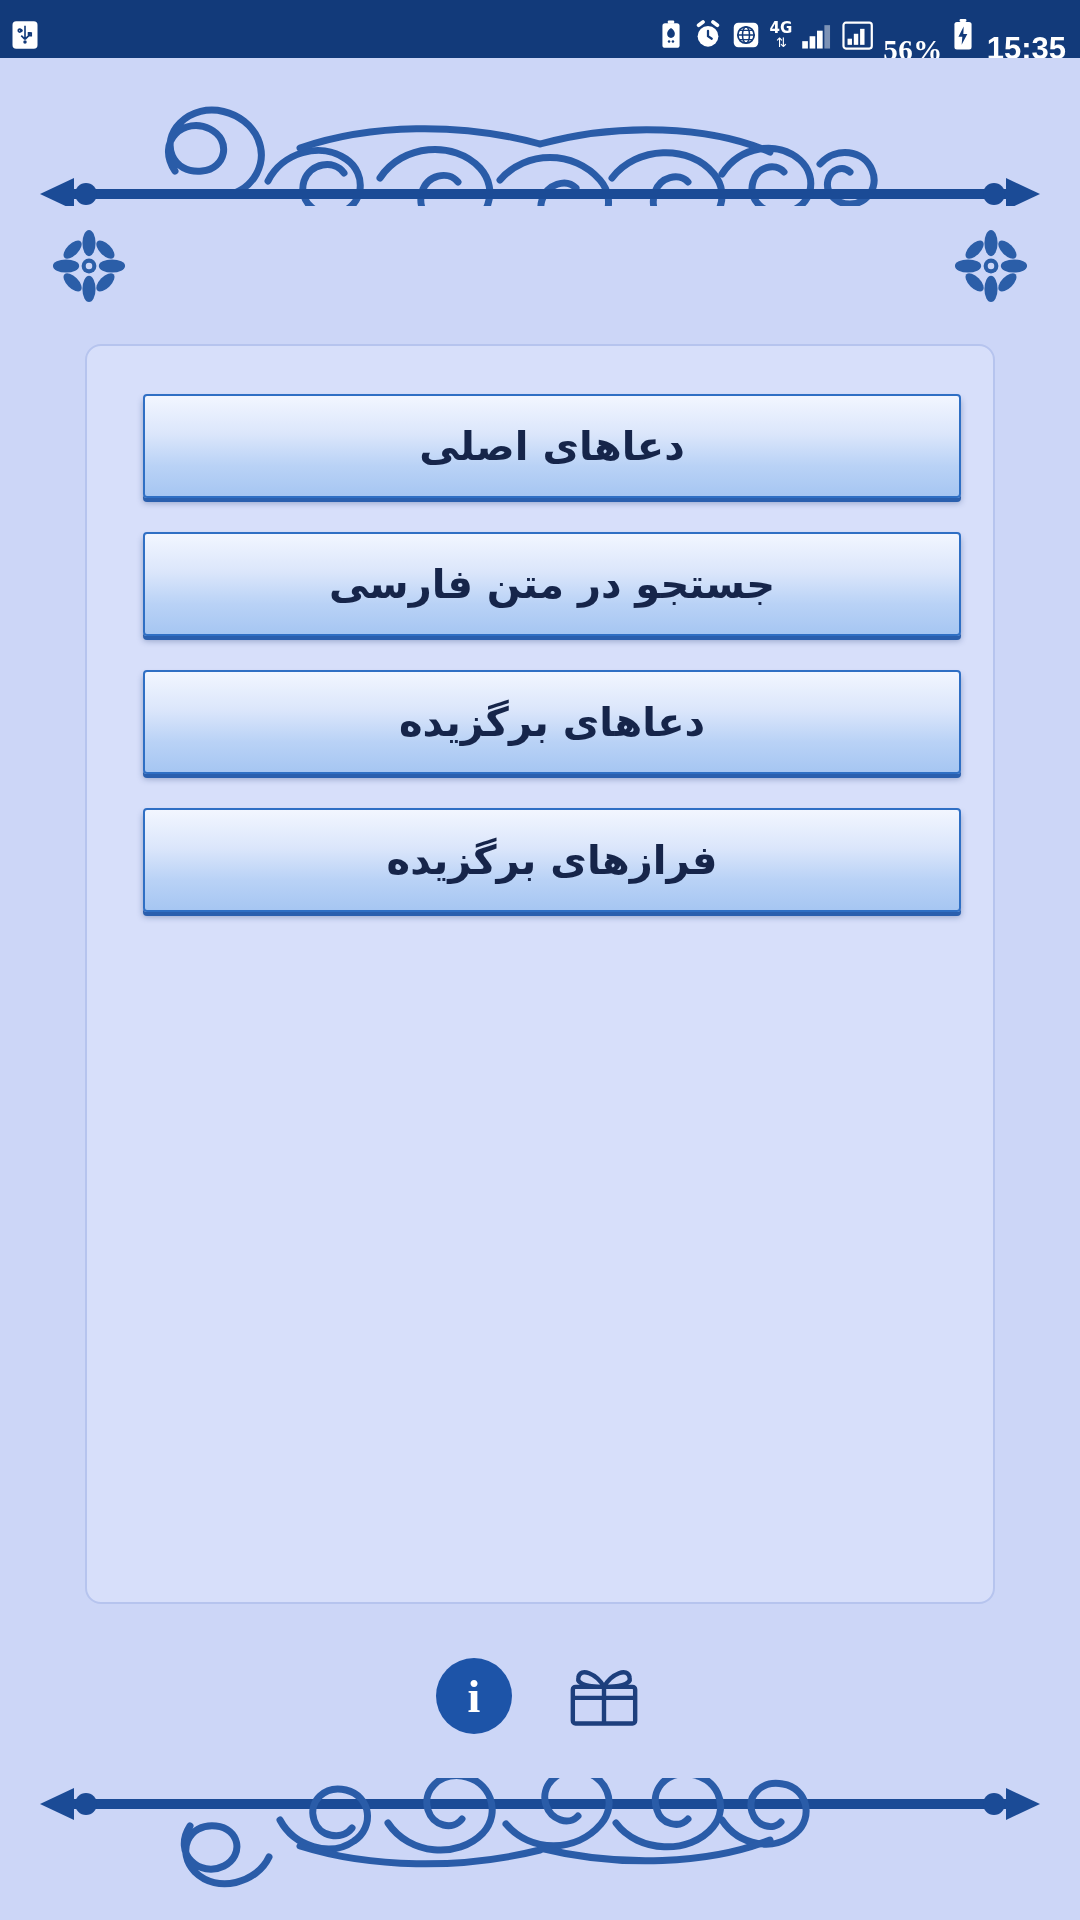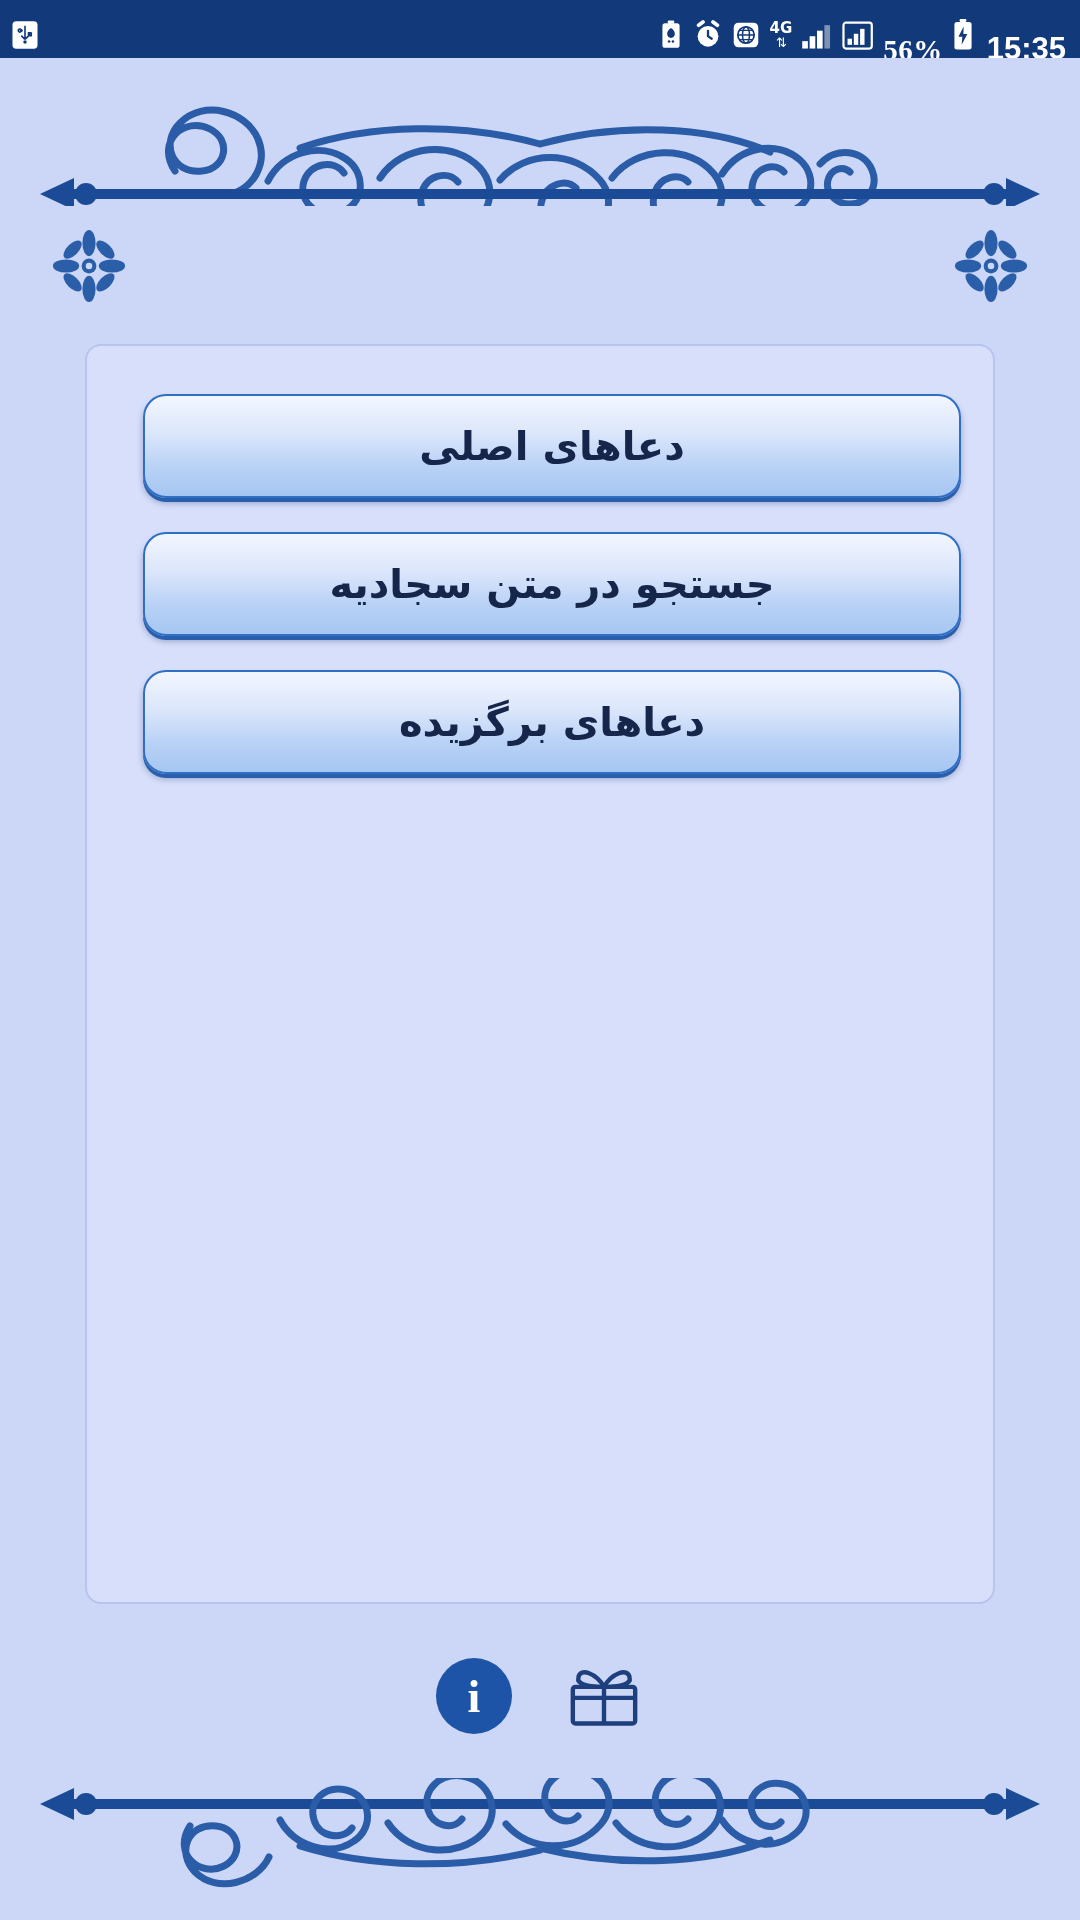--- a/index.html
+++ b/index.html
@@ -107,21 +107,21 @@
     padding: 48px 38px 0 38px;
     display: flex;
     flex-direction: column;
     align-items: center;
     gap: 34px;
   }
 
   .menu-btn {
     width: 818px;
     height: 104px;
-    border-radius: 23px;
+    border-radius: 4px;
     border: 2px solid #2f6fc4;
     background: linear-gradient(to bottom, #f2f6ff 0%, #dbe6fb 38%, #b9d2f6 70%, #a6c6f2 100%);
     box-shadow: 0 4px 0 #2a5fae, 0 5px 6px rgba(20,50,110,0.35);
     color: #16254a;
     font-size: 40px;
     font-weight: bold;
     font-family: "DejaVu Sans", sans-serif;
     display: flex;
     align-items: center;
     justify-content: center;
@@ -285,22 +285,23 @@
           <ellipse cx="30" cy="70" rx="7" ry="14" transform="rotate(-45 30 70)"></ellipse>
           <ellipse cx="70" cy="70" rx="7" ry="14" transform="rotate(45 70 70)"></ellipse>
         </g>
       </g>
       <circle cx="50" cy="50" r="4" fill="#ccd6f7"></circle>
     </svg>
   </div>
 
   <div class="panel">
     <div class="menu-btn">دعاهای اصلی</div>
-    <div class="menu-btn">جستجو در متن سجادیه</div>
+    <div class="menu-btn">جستجو در متن فارسی</div>
     <div class="menu-btn">دعاهای برگزیده</div>
+    <div class="menu-btn">فرازهای برگزیده</div>
   </div>
 
   <div class="footer-icons">
     <div class="info-btn">i</div>
     <div class="gift-btn">
       <svg width="74" height="66" viewBox="0 0 40 36" fill="none" stroke="#1d3f7d" stroke-width="2.4">
         <rect x="3" y="13" width="34" height="20" rx="1.5"></rect>
         <path d="M3 19h34"></path>
         <path d="M20 13v20"></path>
         <path d="M20 13c-4-7-13-11-14-5-1 4 7 5 14 5zM20 13c4-7 13-11 14-5 1 4-7 5-14 5z"></path>

